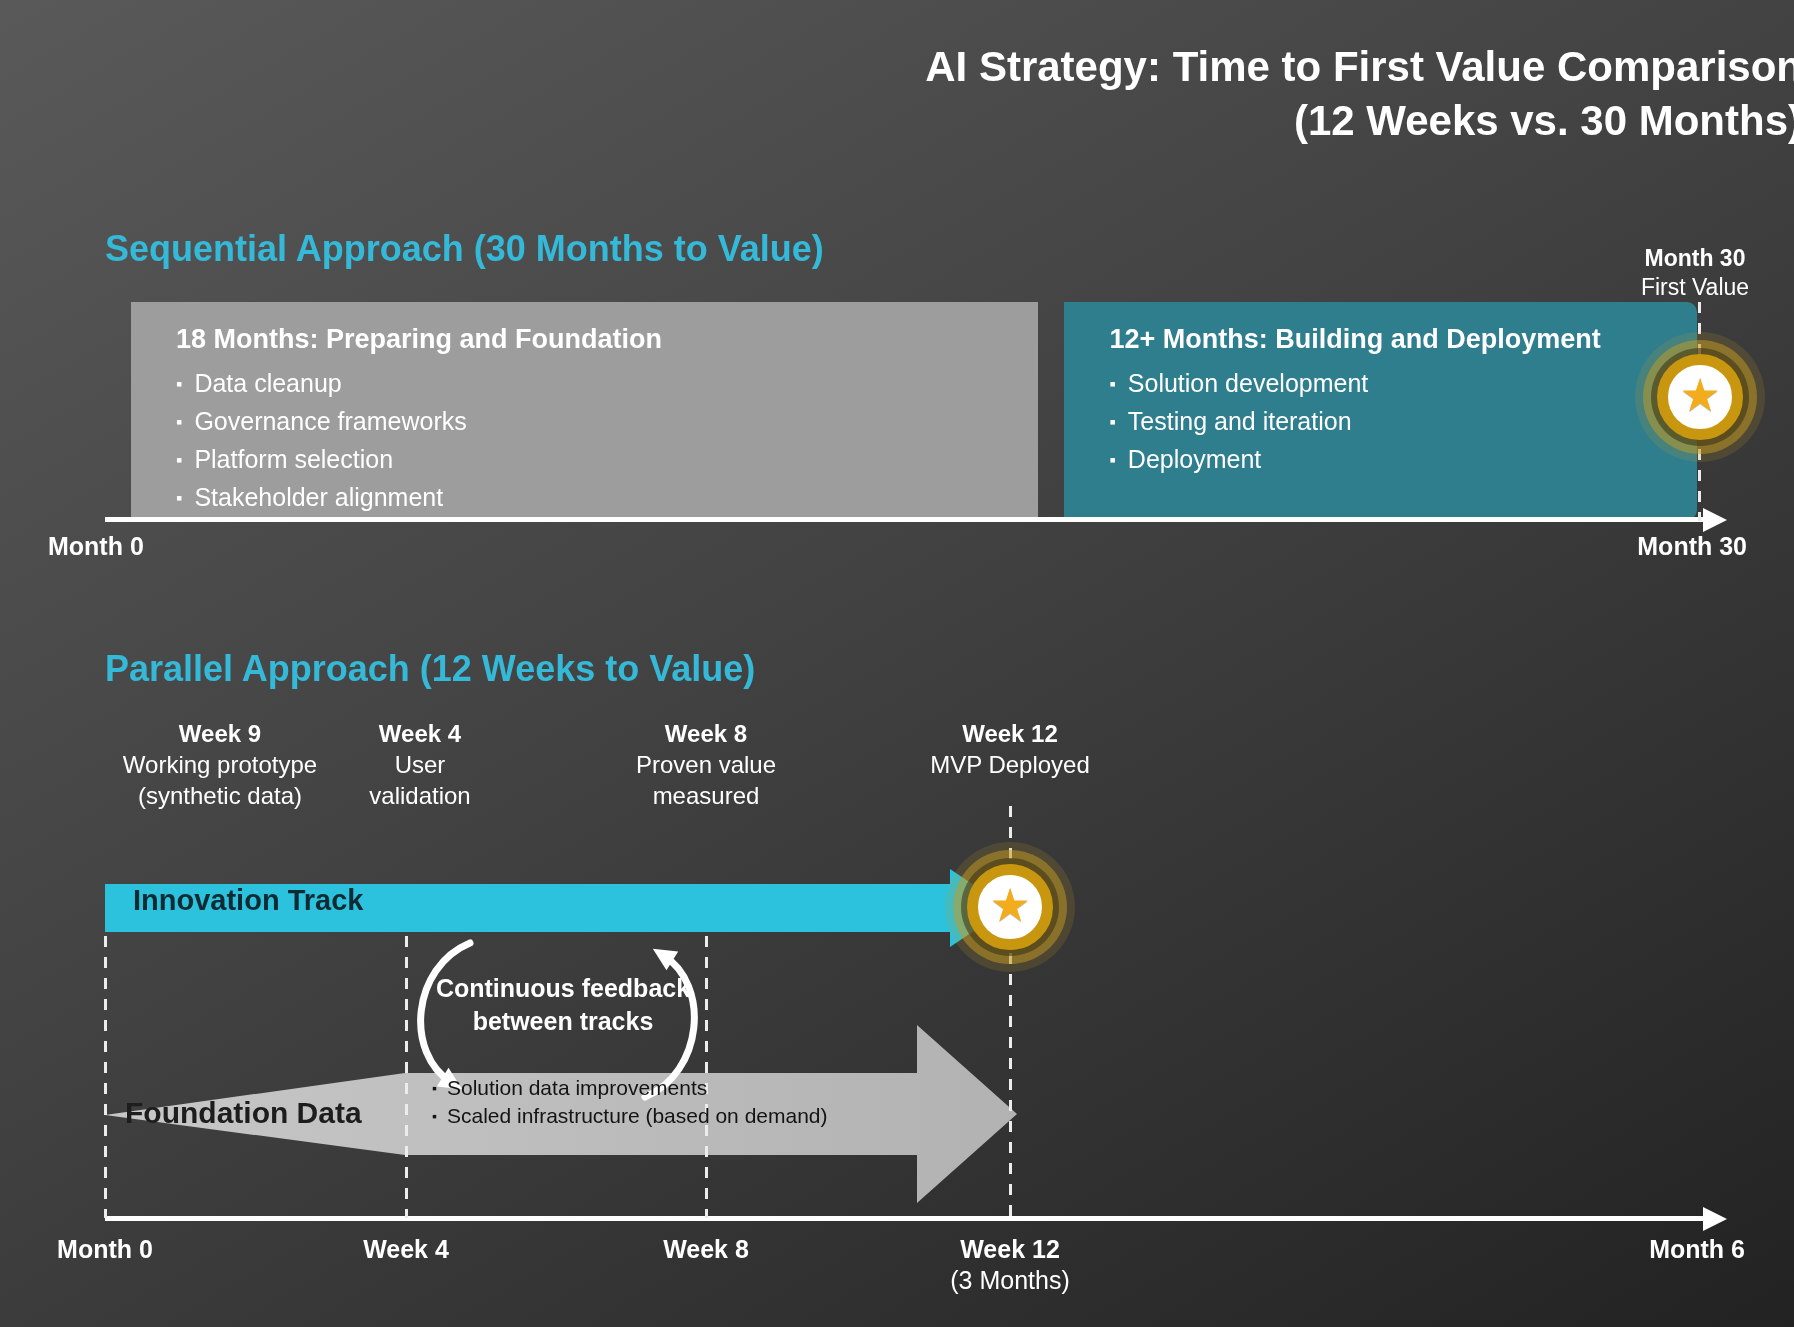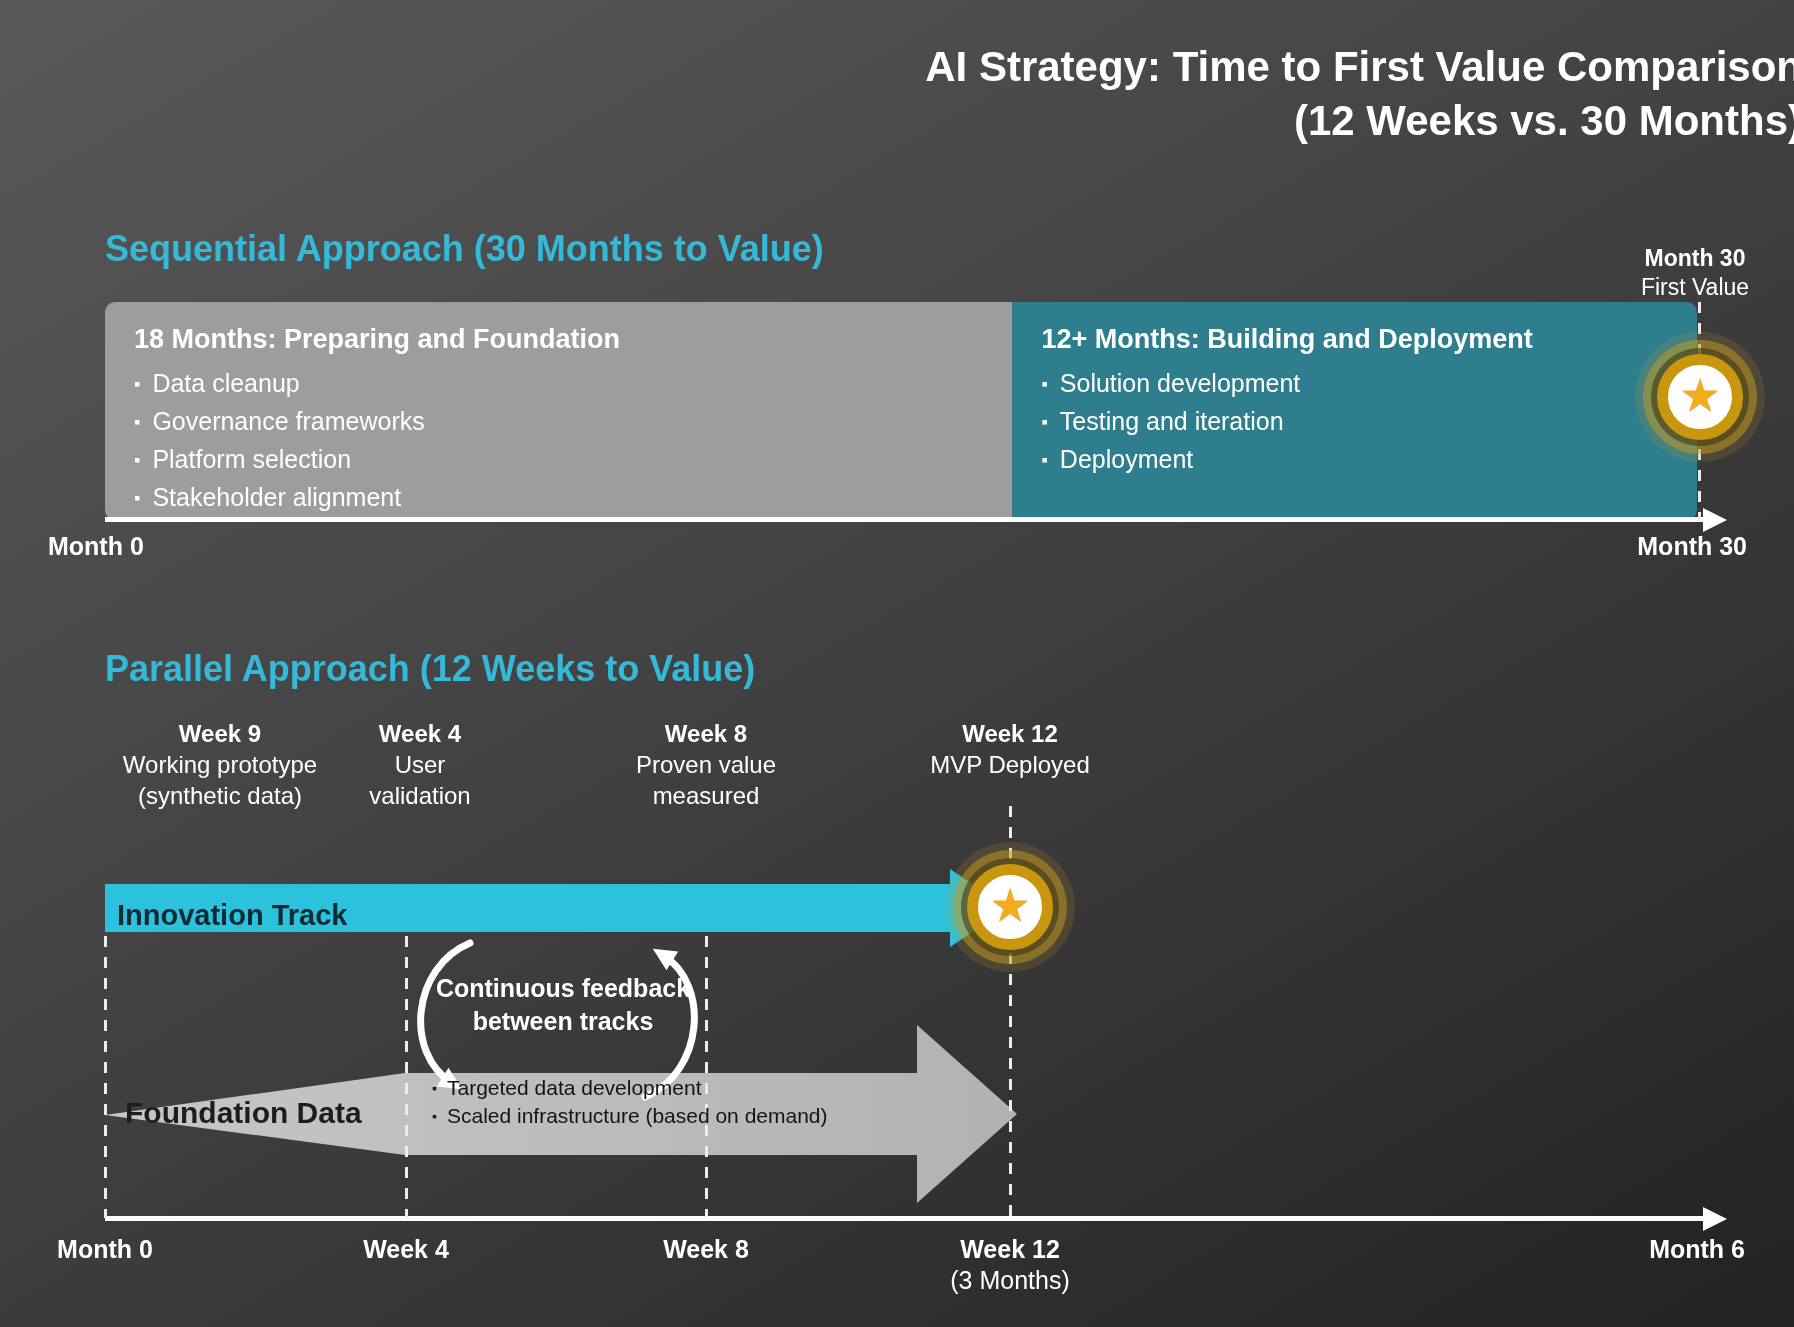--- a/index.html
+++ b/index.html
@@ -21,21 +21,21 @@
 
   
   .fv-marker{ left:1600px; top:244px; width:190px; text-align:center; font-size:23px; line-height:29px; z-index:4;}
   .fv-marker .b{ font-weight:bold; }
 
   
   .dash-v{ width:3px; background:repeating-linear-gradient(180deg,#ececec 0 11px, transparent 11px 21px); z-index:2;}
 
   
   .seq-bar{ left:105px; top:302px; width:1592px; height:218px; display:flex; border-radius:10px; overflow:hidden; z-index:1;}
-  .phase{ padding:22px 29px; }
+  .phase{ padding:22px 45px;margin-left:26px; }
   .phase1{ width:57%; background:#9d9d9d; }
   .phase2{ flex:1; background:#2f7e8e; }
   .phase-title{ font-size:27px; font-weight:bold; margin-bottom:10px; }
   .phase ul{ list-style:none; font-size:25px; line-height:37px; }
   .phase ul li::before{ content:"▪"; font-size:18px; margin-right:12px; vertical-align:2px; }
 
   
   .axis{ height:5px; background:#ffffff; z-index:1;}
   .axis-arrowhead{ position:absolute; right:-22px; top:50%; transform:translateY(-50%);
     width:0; height:0; border-left:24px solid #fff; border-top:12px solid transparent; border-bottom:12px solid transparent;}
@@ -46,21 +46,21 @@
     box-shadow:0 0 0 6px rgba(55,48,22,.55), 0 0 0 14px rgba(198,156,32,.5), 0 0 0 22px rgba(198,156,32,.16);
     display:flex; align-items:center; justify-content:center; z-index:5;}
   .star-badge .star{ font-size:46px; color:#f2ac1c; line-height:1; margin-top:-5px; text-shadow:0 1px 0 rgba(120,80,0,.4); }
 
   
   .milestone{ top:718px; text-align:center; font-size:24px; line-height:31px; z-index:3;}
   .milestone .week{ font-weight:bold; }
 
   
   .innov-bar{ left:105px; top:884px; width:845px; height:48px; background:#2cc2de; z-index:1;
-    display:flex; align-items:flex-end; padding-left:12px;}
+    display:flex; align-items:flex-start; padding-left:28px;}
   .innov-label{ font-size:29px; font-weight:bold; color:#0e2b33; }
   .innov-head{ left:950px; top:869px; width:0; height:0;
     border-top:39px solid transparent; border-bottom:39px solid transparent; border-left:58px solid #2cc2de; z-index:1;}
 
   
   .feedback-svg{ left:390px; top:935px; z-index:2;}
   .feedback-text{ left:398px; top:972px; width:330px; text-align:center; font-size:25px; font-weight:bold; line-height:33px; z-index:3;}
 
   
   .foundation-svg{ left:105px; top:1015px; z-index:1;}
@@ -173,21 +173,21 @@
     <defs>
       <linearGradient id="fg" x1="0" y1="0" x2="1" y2="0">
         <stop offset="0" stop-color="#c7c7c7"></stop>
         <stop offset="1" stop-color="#b2b2b2"></stop>
       </linearGradient>
     </defs>
     <polygon points="0,100 300,58 812,58 812,10 912,99 812,188 812,140 300,140" fill="url(#fg)"></polygon>
   </svg>
   <div class="abs foundation-label">Foundation Data</div>
   <ul class="abs foundation-bullets">
-    <li>Targeted data development</li>
+    <li>Solution data improvements</li>
     <li>Scaled infrastructure (based on demand)</li>
   </ul>
 
   <div class="abs axis" style="left:105px; top:1216px; width:1600px;">
     <span class="axis-arrowhead"></span>
   </div>
   <div class="abs axis-label" style="left:25px; top:1234px; width:160px; text-align:center;">Month 0</div>
   <div class="abs axis-label" style="left:326px; top:1234px; width:160px; text-align:center;">Week 4</div>
   <div class="abs axis-label" style="left:626px; top:1234px; width:160px; text-align:center;">Week 8</div>
   <div class="abs axis-label" style="left:910px; top:1234px; width:200px; text-align:center;">

